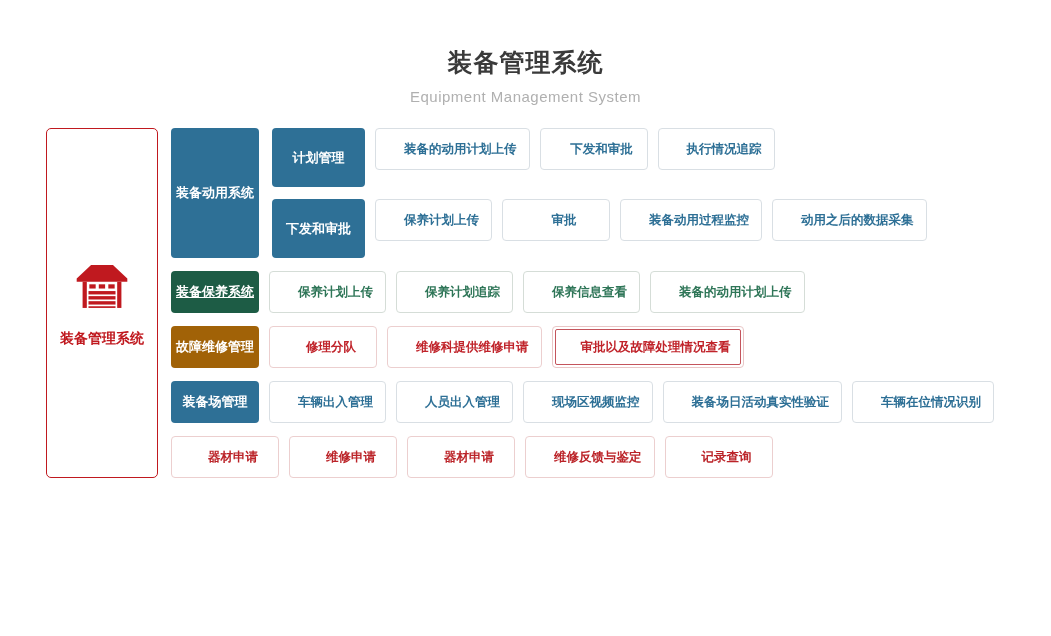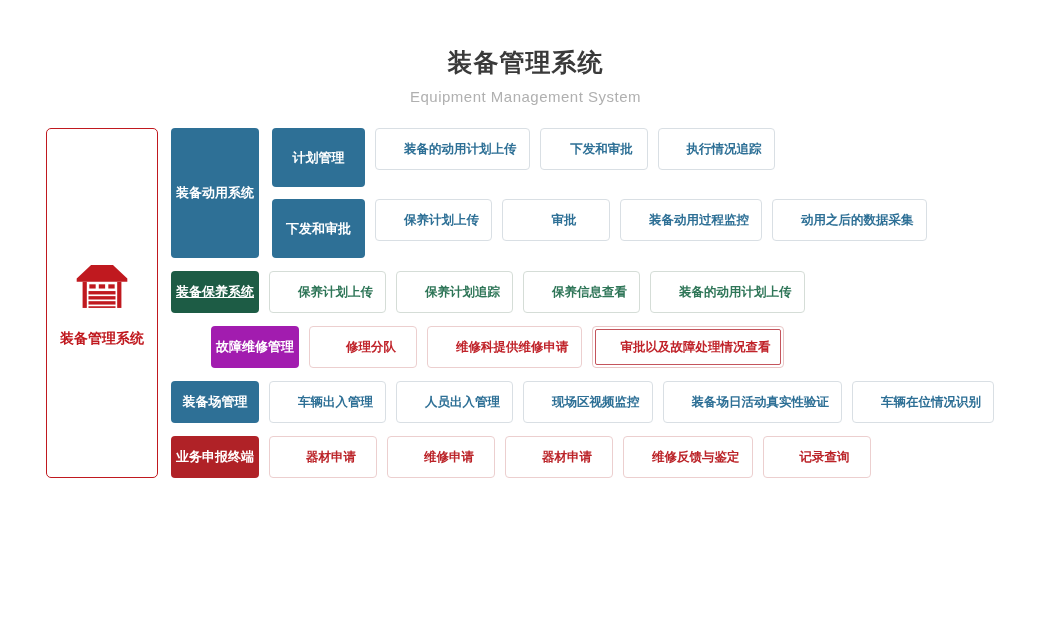--- a/index.html
+++ b/index.html
@@ -40,21 +40,21 @@
     position:relative;
     min-width:68px;height:40px;padding:0 12px;box-sizing:content-box;
     background:#fff;border:1px solid #dadfe3;border-radius:4px;
     display:flex;align-items:center;justify-content:center;
     font-weight:bold;font-size:12.5px;white-space:nowrap;
   }
   .feature{min-width:66px;padding-left:28px;}
   
   .t-blue.fill{background:#2e7096;}
   .t-green-dark.fill{background:#1d5c45;text-decoration:underline;}
-  .t-red.fill{background:#a21caf;margin-left:40px;}
+  .t-red.fill{background:#a16207;}
   .t-green.fill{background:#3f8465;}
   .t-red-dark.fill{background:#b02227;}
   
   .feature.t-blue{color:#2e7096;border-color:#d9dfe4;}
   .feature.t-green-dark{color:#2f7658;border-color:#d5ddd7;}
   .feature.t-red{color:#c0232a;border-color:#eccfcf;}
   .feature.t-green{color:#3f8465;border-color:#d5ddd7;}
   .feature.t-red-dark{color:#bb2328;border-color:#eccfcf;}
   
   .feature.emphasis{border-color:#e9c6c6;}
@@ -126,21 +126,20 @@
         </div>
         <div class="row">
           <div class="category fill t-blue">装备场管理</div>
           <div class="feature t-blue">车辆出入管理</div>
           <div class="feature t-blue">人员出入管理</div>
           <div class="feature t-blue">现场区视频监控</div>
           <div class="feature t-blue">装备场日活动真实性验证</div>
           <div class="feature t-blue">车辆在位情况识别</div>
         </div>
         <div class="row">
-          <div class="category fill t-red-dark">业务申报终端</div>
           <div class="feature t-red-dark">器材申请</div>
           <div class="feature t-red-dark">维修申请</div>
           <div class="feature t-red-dark">器材申请</div>
           <div class="feature t-red-dark">维修反馈与鉴定</div>
           <div class="feature t-red-dark">记录查询</div>
         </div>
       </div>
   </div>
 
 </div>

